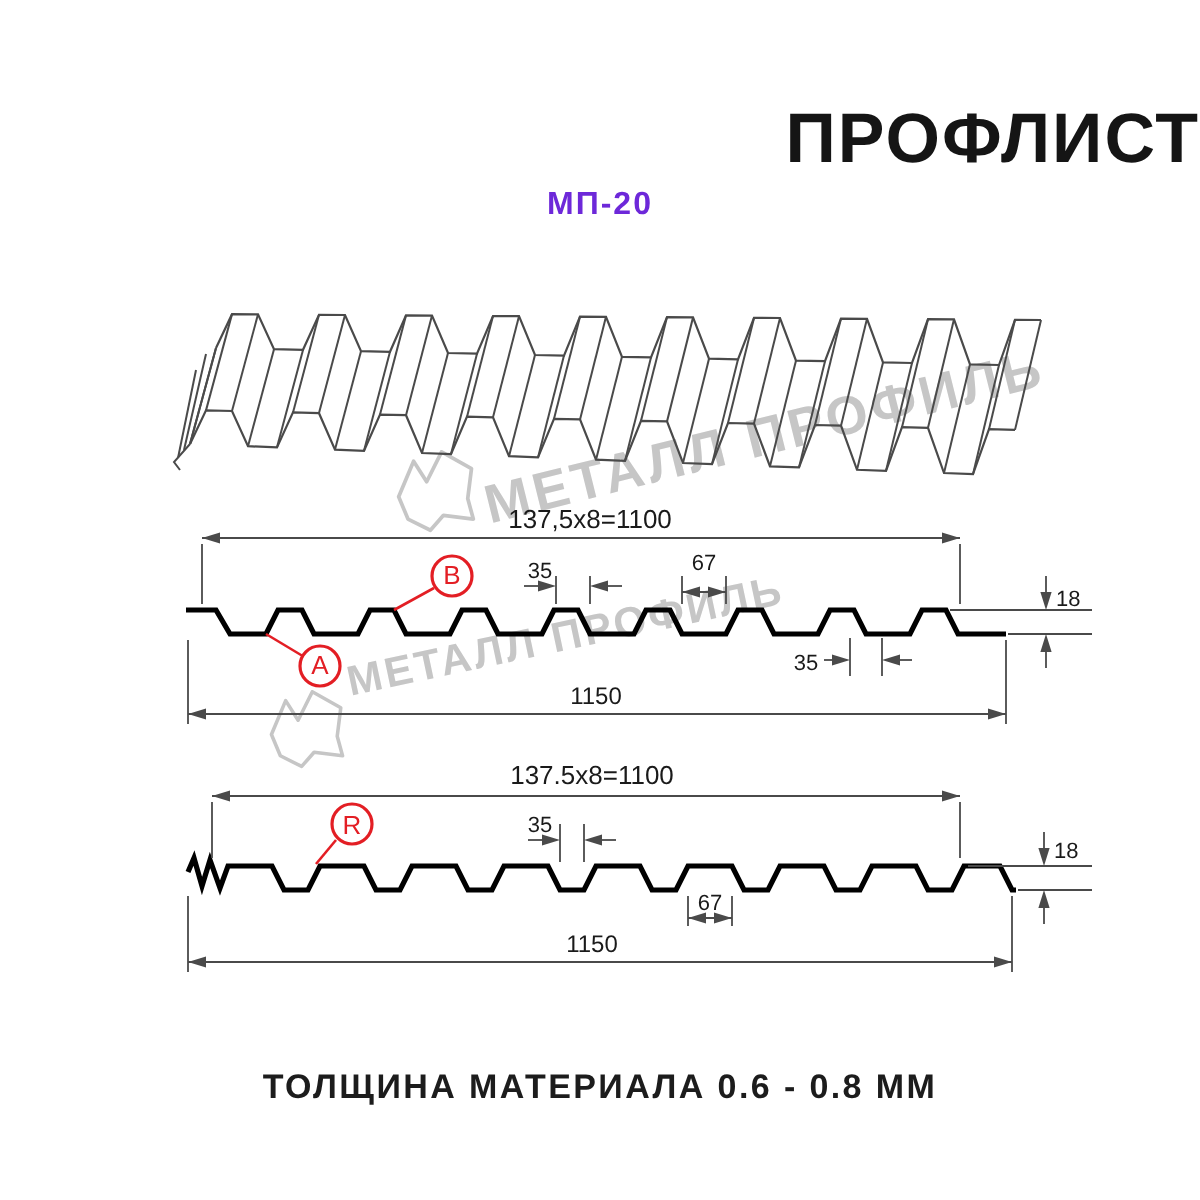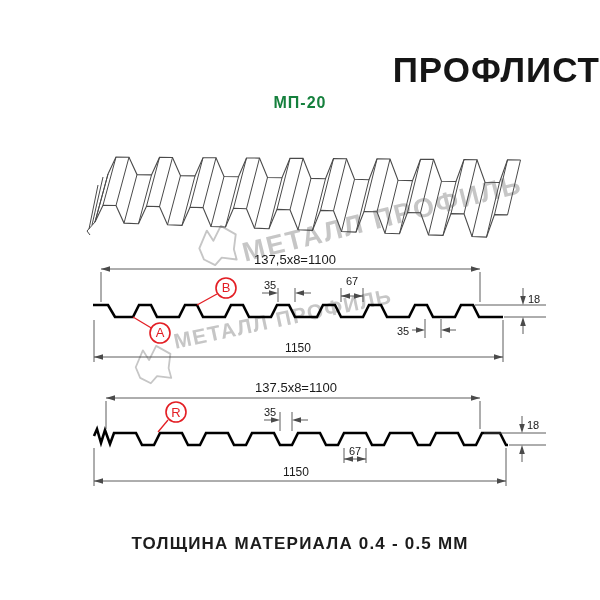--- a/index.html
+++ b/index.html
@@ -1,21 +1,21 @@
 <!DOCTYPE html>
 <html><head>
 <meta charset="utf-8">
 <style>
   html,body{margin:0;padding:0;background:#fff;}
   .page{position:relative;width:600px;height:600px;background:#ffffff;overflow:hidden;
         font-family:"Liberation Sans",sans-serif;}
   .title{position:absolute;top:50px;left:0;width:600px;text-align:right;
          font-size:35px;font-weight:bold;letter-spacing:1px;color:#151515;z-index:3;}
   .subtitle{position:absolute;top:94px;left:0;width:600px;text-align:center;
-         font-size:16px;font-weight:600;letter-spacing:1px;color:#15803d;z-index:3;}
+         font-size:16px;font-weight:600;letter-spacing:1px;color:#6d28d9;z-index:3;}
   .footer{position:absolute;top:534px;left:0;width:600px;text-align:center;
          font-size:17px;font-weight:600;letter-spacing:1.2px;color:#1c1c1c;z-index:3;}
   .wm-text{position:absolute;white-space:nowrap;font-weight:bold;color:#c6c6c6;
          transform-origin:0 50%;z-index:1;}
   .wm-text.w1{left:243px;top:238px;font-size:27px;letter-spacing:2px;transform:rotate(-14deg);}
   .wm-text.w2{left:174px;top:330px;font-size:21px;letter-spacing:1.5px;transform:rotate(-12deg);}
   .wm-logo{position:absolute;z-index:1;}
   .wm-logo.l1{left:193px;top:225px;}
   .wm-logo.l2{left:130px;top:345px;}
   #art{position:absolute;left:0;top:0;z-index:2;}
@@ -175,14 +175,14 @@
     <text x="226" y="292" text-anchor="middle" class="mk">B</text>
 
     <text x="296" y="392" text-anchor="middle" class="pitch">137.5x8=1100</text>
     <text x="270" y="416" text-anchor="middle" class="dim">35</text>
     <text x="527" y="429" text-anchor="start" class="dim">18</text>
     <text x="355" y="455" text-anchor="middle" class="dim">67</text>
     <text x="296" y="476" text-anchor="middle" class="dimlg">1150</text>
     <text x="176" y="417" text-anchor="middle" class="mk">R</text>
   </svg>
 
-  <div class="footer">ТОЛЩИНА МАТЕРИАЛА 0.4 - 0.5 ММ</div>
+  <div class="footer">ТОЛЩИНА МАТЕРИАЛА 0.6 - 0.8 ММ</div>
 </div>
 
 </body></html>

